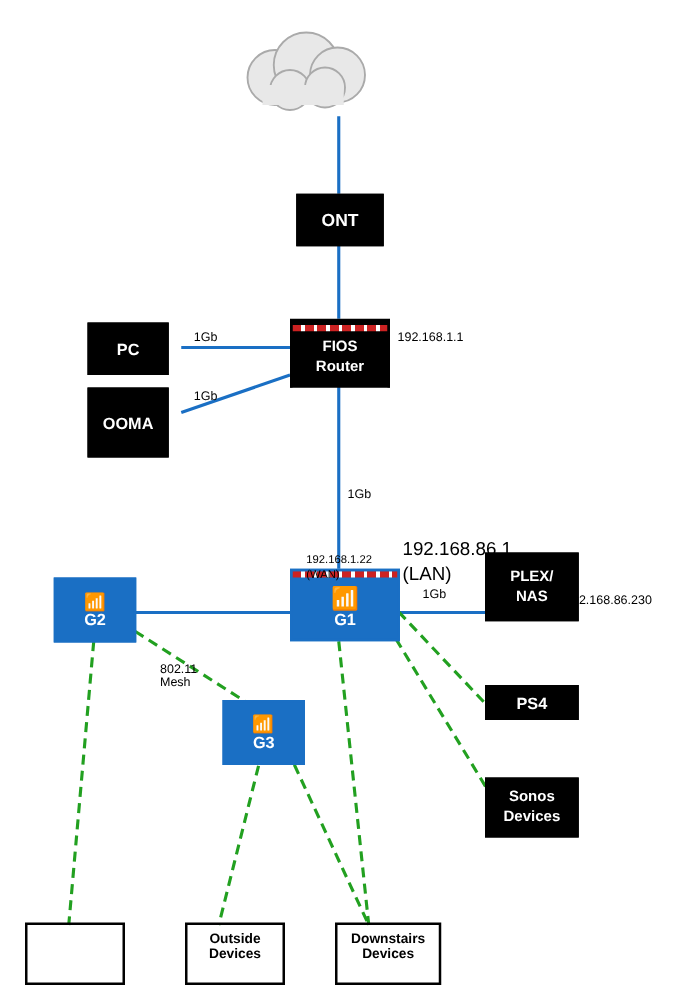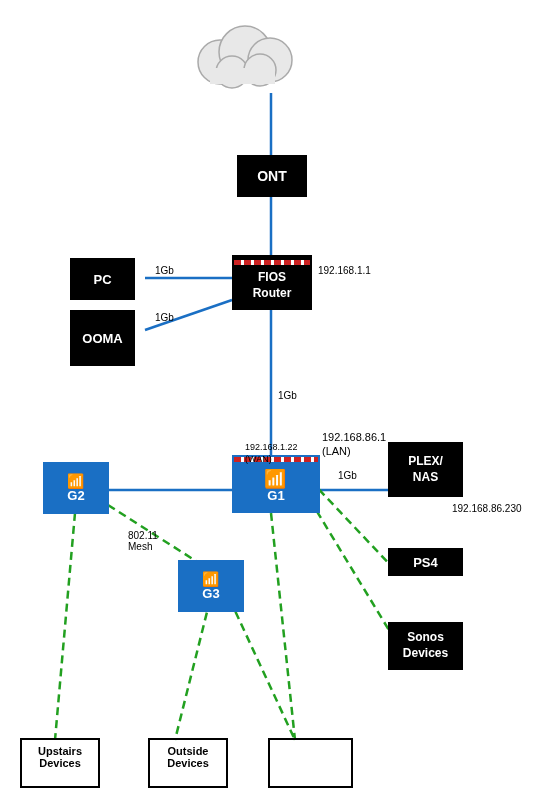--- a/index.html
+++ b/index.html
@@ -210,30 +210,30 @@
 Devices</span>
   </div>
 
 
   <div class="label" style="left:318px; top:265px;">192.168.1.1</div>
   <div class="label" style="left:155px; top:265px;">1Gb</div>
   <div class="label" style="left:155px; top:312px;">1Gb</div>
   <div class="label" style="left:278px; top:390px;">1Gb</div>
   <div class="label" style="left:245px; top:427px; font-size:9px; line-height:1.3; white-space:pre;margin-top:15px;">192.168.1.22
 (WAN)</div>
-  <div class="label" style="left:322px; top:430px; font-size:11px; line-height:1.3; white-space:pre;">192.168.86.1
+  <div class="label" style="left:322px; top:430px; font-size:15px; line-height:1.3; white-space:pre;">192.168.86.1
 (LAN)</div>
   <div class="label" style="left:338px; top:470px;">1Gb</div>
-  <div class="label" style="left:452px; top:475px;margin-top:28px;">192.168.86.230</div>
+  <div class="label" style="left:452px; top:475px;">192.168.86.230</div>
   <div class="label" style="left:128px; top:530px; font-size:10px; white-space:pre; text-align:left;">802.11
 Mesh</div>
 
-  <div class="bottom-label" style="left:20px; top:745px; width:80px;">Upstairs
+  <div class="bottom-label" style="left:148px; top:745px; width:80px;">Outside<br>Devices</div>
+  <div class="bottom-label" style="left:268px; top:745px; width:85px;">Downstairs
 Devices</div>
-  <div class="bottom-label" style="left:148px; top:745px; width:80px;">Outside<br>Devices</div>
 
   <div style="position:absolute; left:20px; top:738px; width:80px; height:50px; border:2px solid #000;"></div>
 
   <div style="position:absolute; left:148px; top:738px; width:80px; height:50px; border:2px solid #000;"></div>
 
   <div style="position:absolute; left:268px; top:738px; width:85px; height:50px; border:2px solid #000;"></div>
 
 </div>
 
 </body></html>

